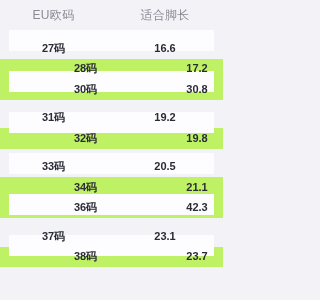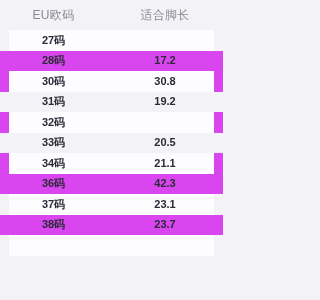--- a/index.html
+++ b/index.html
@@ -43,24 +43,26 @@
   .rows {
     display: block;
   }
   .data-row {
     display: flex;
     align-items: center;
     height: 20.5px;
     box-sizing: border-box;
   }
   .data-row.shaded {
-    background: #d946ef;
+    background: #bef264;
+    padding-left: 32px;
   }
   .data-row.plain {
     background: transparent;
+    margin-top: 8px;
   }
   .band {
     position: absolute;
     left: 9px;
     right: 9px;
     background: #fdfdff;
     z-index: 0;
   }
   .row-inner {
     position: relative;
@@ -89,20 +91,21 @@
 
   <div class="header-row">
     <div class="header-cell col-size">EU欧码</div>
     <div class="header-cell col-len">适合脚长</div>
   </div>
 
   <div class="rows">
       <div class="data-row plain">
         <div class="row-inner">
           <div class="cell col-size">27码</div>
+          <div class="cell col-len">16.6</div>
         </div>
       </div>
       <div class="data-row shaded">
         <div class="row-inner">
           <div class="cell col-size">28码</div>
           <div class="cell col-len">17.2</div>
         </div>
       </div>
       <div class="data-row shaded">
         <div class="row-inner">
@@ -112,20 +115,21 @@
       </div>
       <div class="data-row plain">
         <div class="row-inner">
           <div class="cell col-size">31码</div>
           <div class="cell col-len">19.2</div>
         </div>
       </div>
       <div class="data-row shaded">
         <div class="row-inner">
           <div class="cell col-size">32码</div>
+          <div class="cell col-len">19.8</div>
         </div>
       </div>
       <div class="data-row plain">
         <div class="row-inner">
           <div class="cell col-size">33码</div>
           <div class="cell col-len">20.5</div>
         </div>
       </div>
       <div class="data-row shaded">
         <div class="row-inner">

